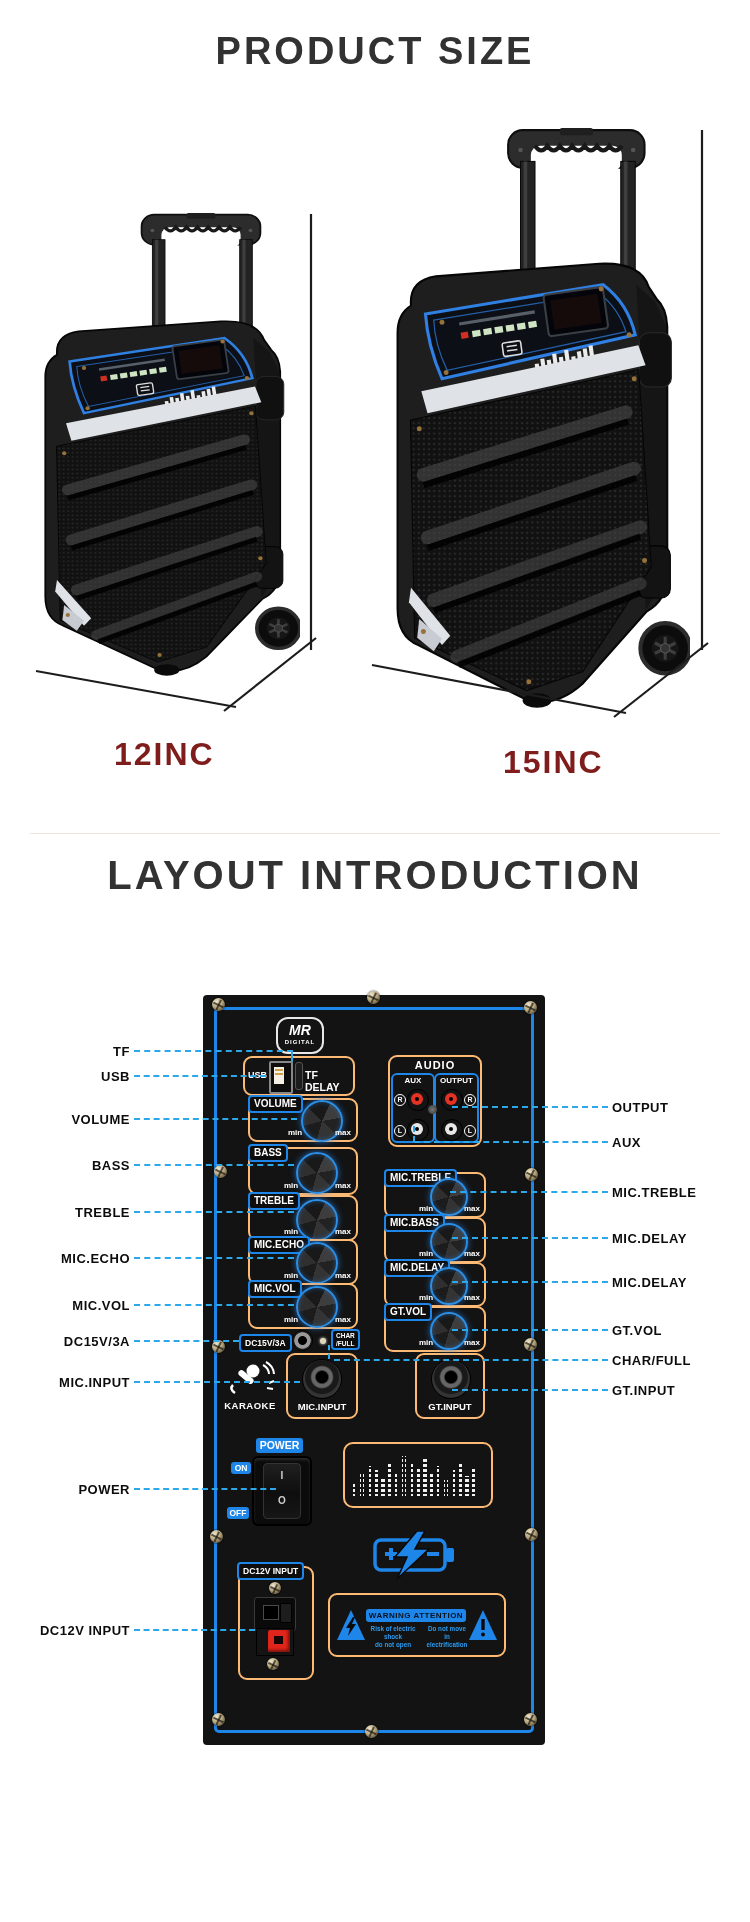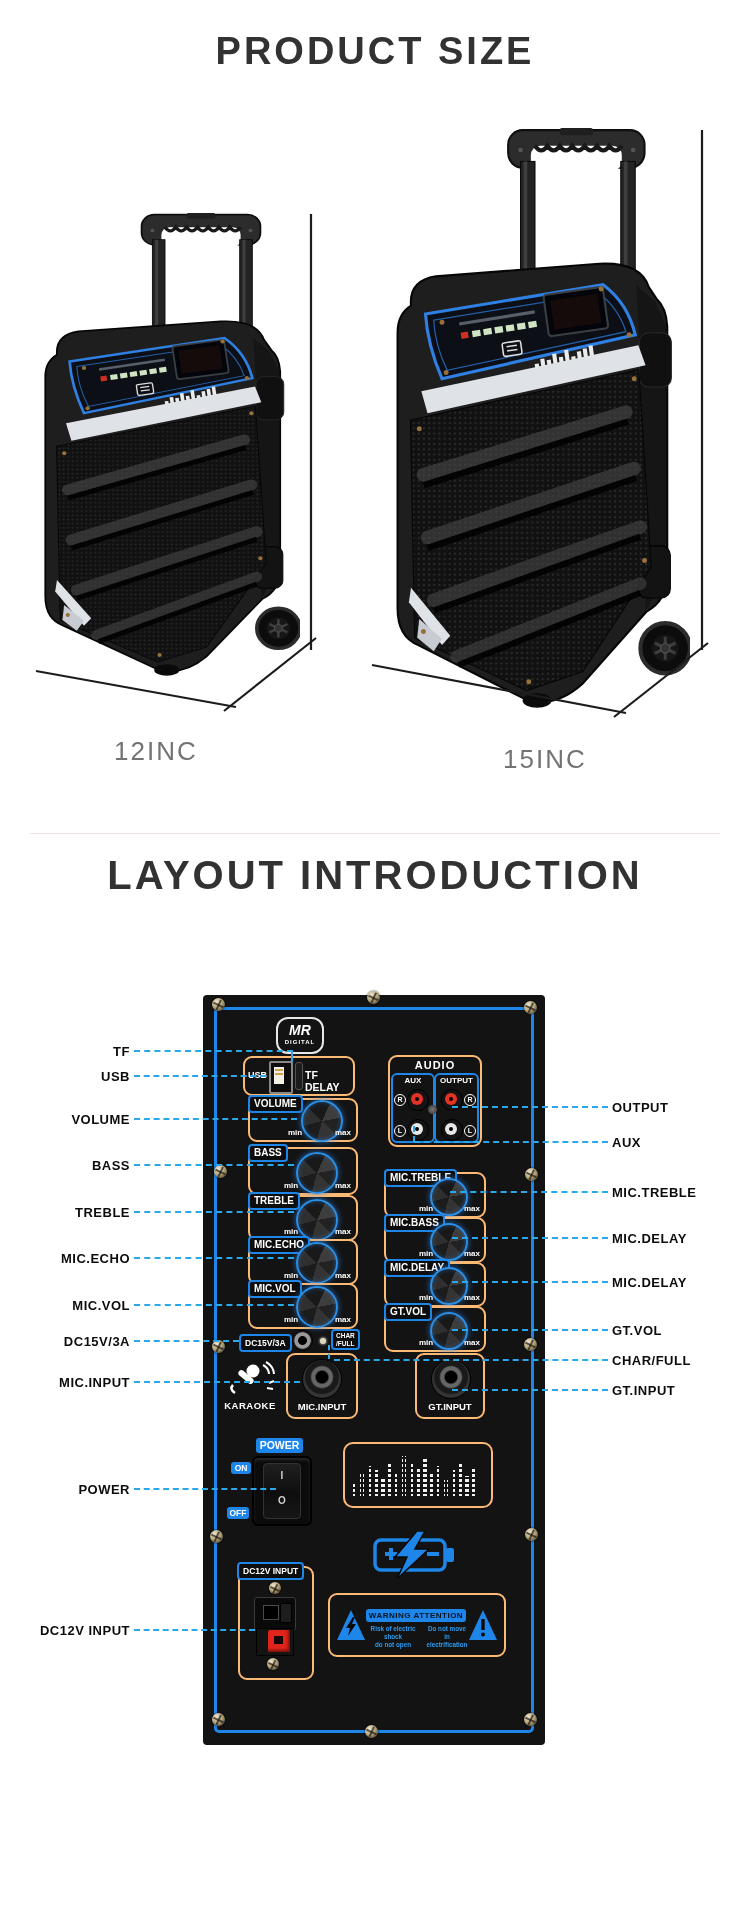--- a/index.html
+++ b/index.html
@@ -1,21 +1,21 @@
 <!DOCTYPE html>
 <html><head>
 <meta charset="utf-8">
 <style>
   html,body{margin:0;padding:0;background:#fff;}
   .page{position:relative;width:750px;height:1922px;background:#fff;overflow:hidden;
         font-family:"Liberation Sans", sans-serif;}
   .h-title{position:absolute;left:0;right:0;text-align:center;font-weight:bold;
            color:#323232;letter-spacing:3px;font-size:38px;}
   .divider{position:absolute;height:1px;background:#f2e3e3;}
-  .size-label{position:absolute;font-weight:normal;color:#737373;font-size:26px;letter-spacing:2px;}
+  .size-label{position:absolute;font-weight:bold;color:#7f1d1d;font-size:32px;letter-spacing:2px;}
   
   .panel{position:absolute;left:203px;top:995px;width:342px;height:750px;background:#131313;border-radius:4px;}
   .blue-frame{position:absolute;left:11px;top:12px;width:314px;height:720px;border:3px solid #1d86e8;border-radius:5px;}
   .screw{position:absolute;width:13px;height:13px;border-radius:50%;
          background:radial-gradient(circle at 35% 30%, #f0e6cf, #b5a67e 45%, #6e6248 75%, #403828 100%);
          box-shadow:0 0 2px #000;}
   .screw::before,.screw::after{content:"";position:absolute;left:1px;right:1px;top:6px;height:1.6px;background:rgba(20,15,5,.65);}
   .screw::before{transform:rotate(25deg);} .screw::after{transform:rotate(-65deg);}
   .grp{position:absolute;border:2px solid #fdba74;border-radius:9px;}
   .chip{position:absolute;border:2px solid #1d86e8;background:#0d0d0d;color:#fff;font-weight:bold;

